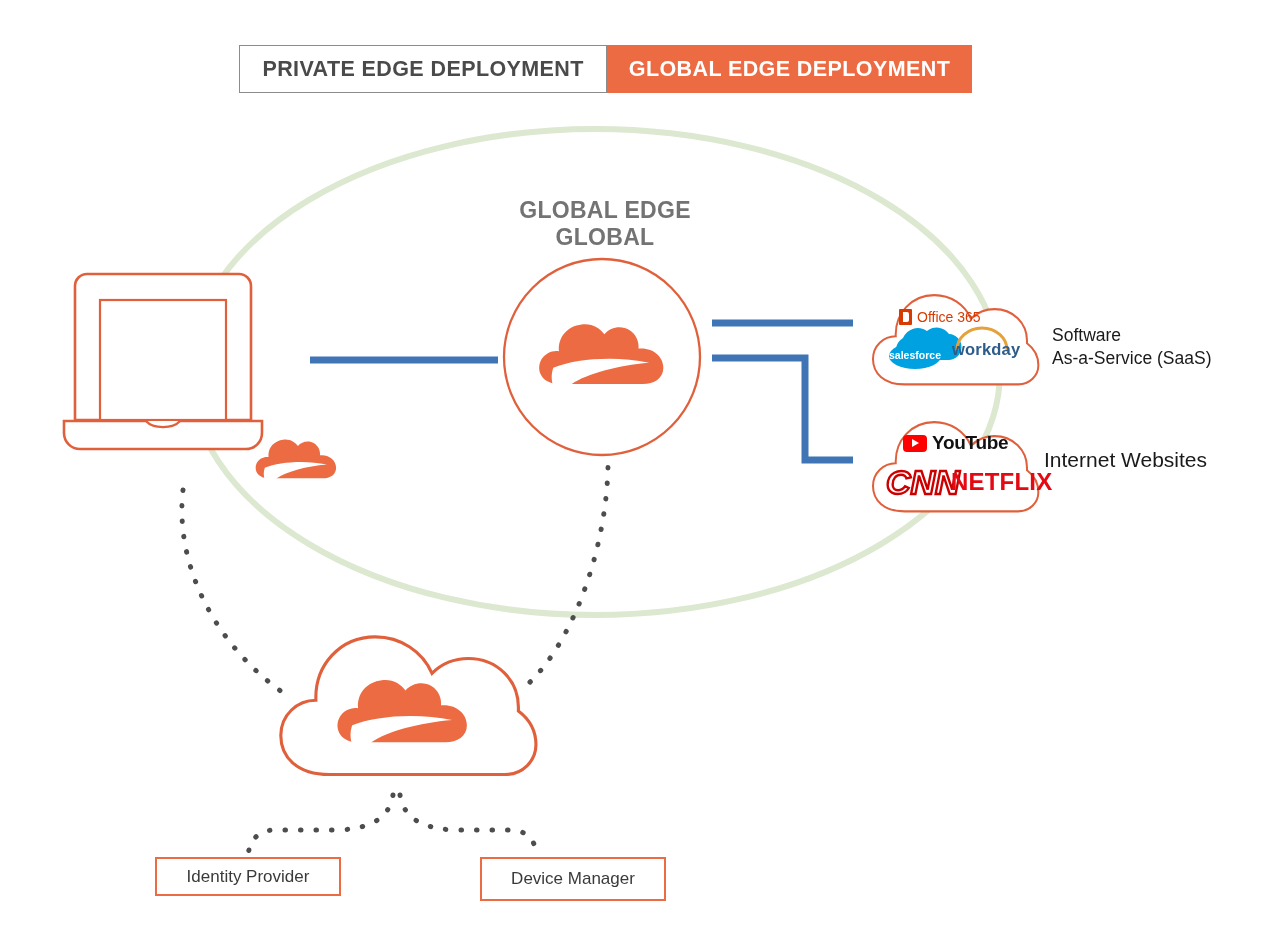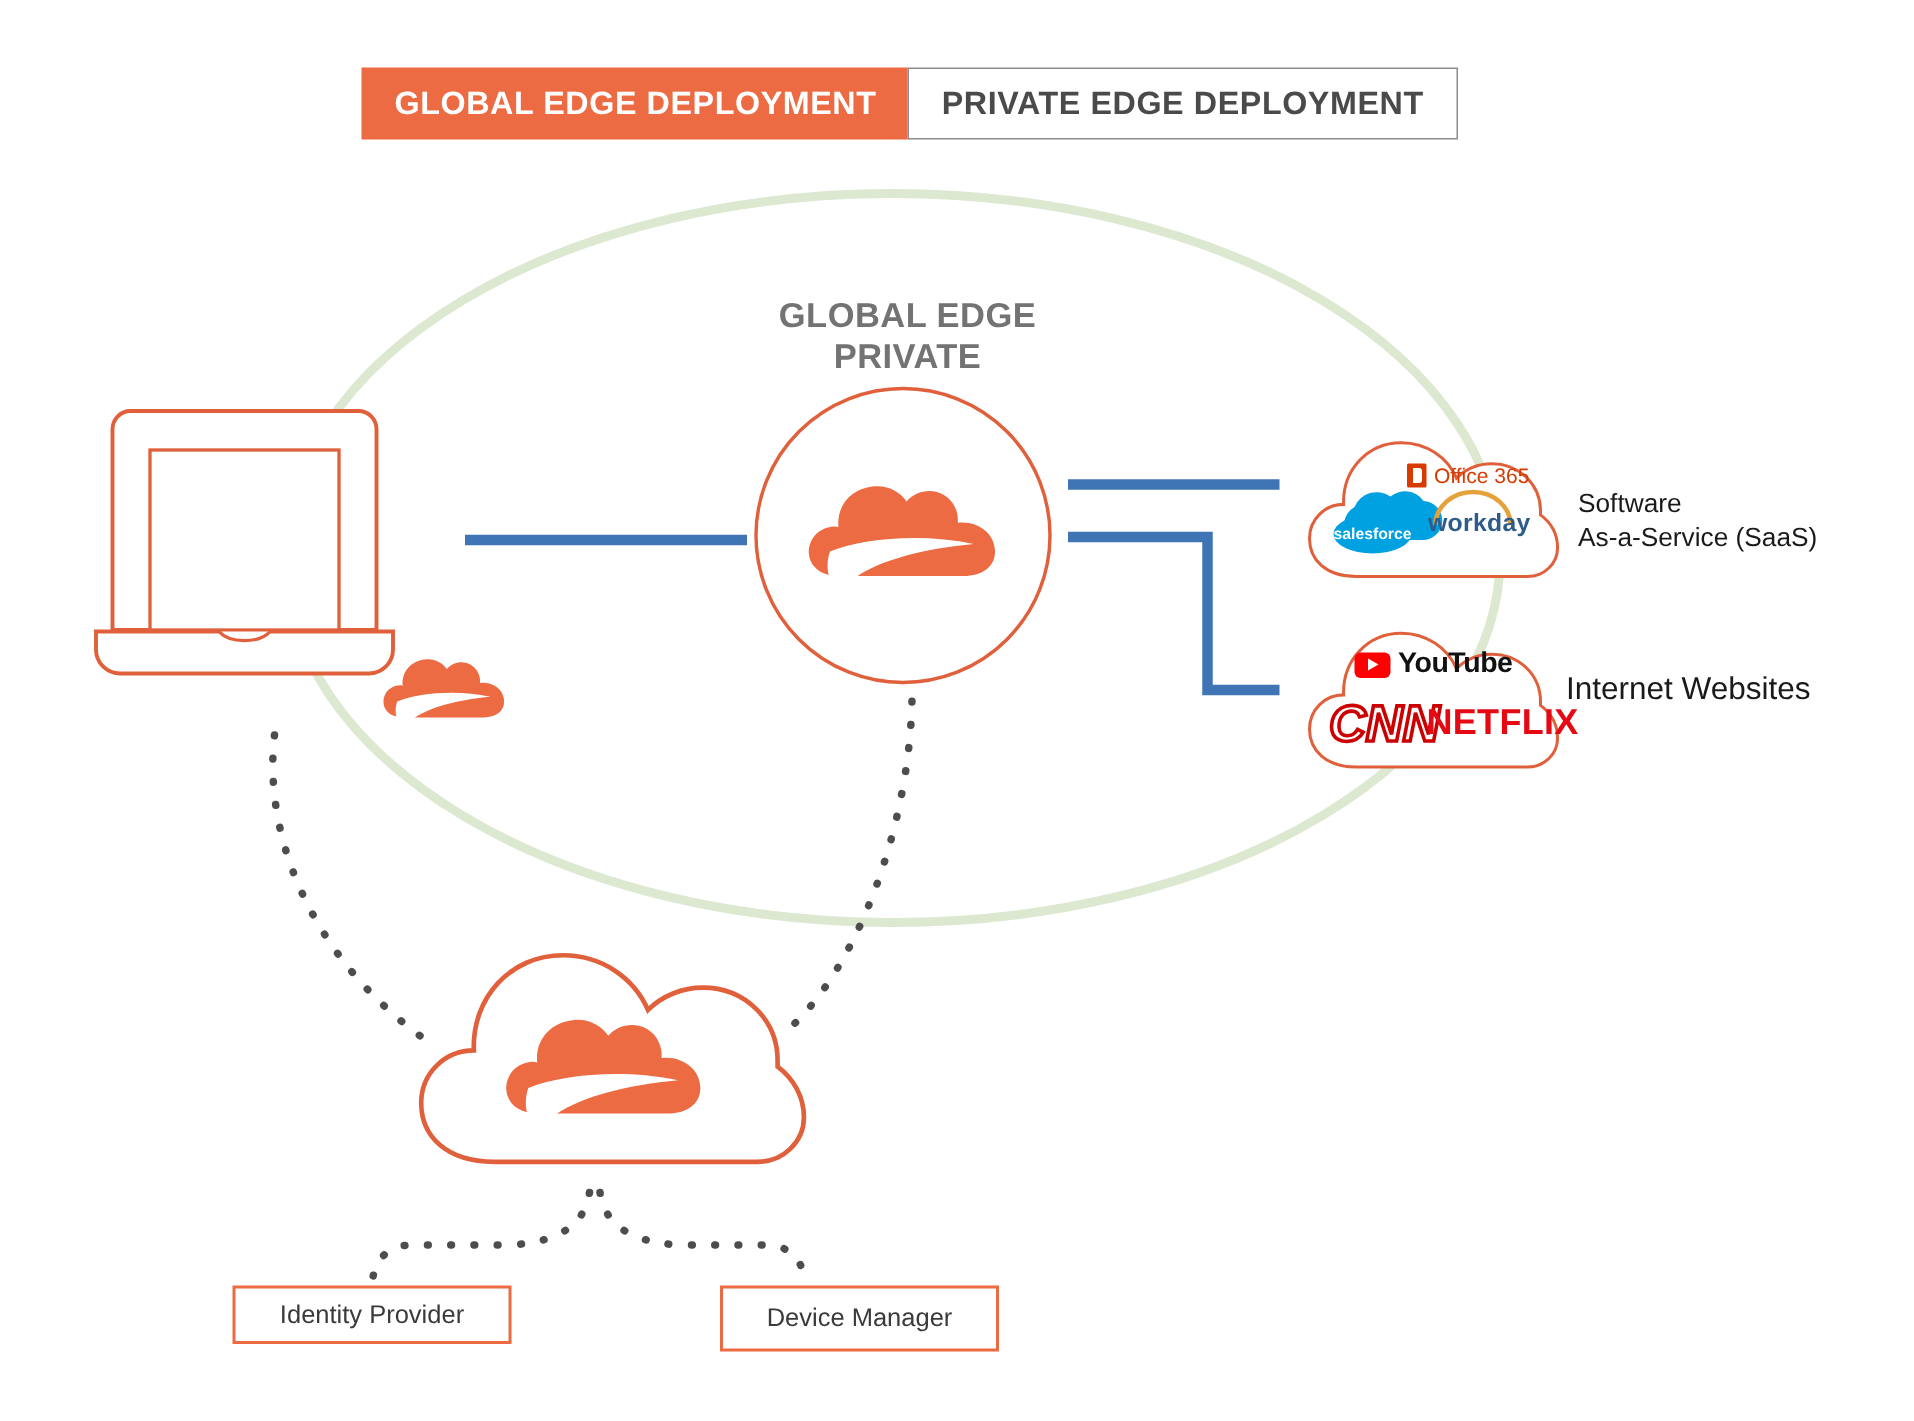--- a/index.html
+++ b/index.html
@@ -36,21 +36,21 @@
   .boxlabel{
     position:absolute;display:flex;align-items:center;justify-content:center;
     border:2.4px solid #ED6B43;background:#fff;box-sizing:border-box;
     font-size:17px;color:#3a3a3a;
   }
   #box-idp{left:155px;top:857px;width:186px;height:39px;}
   #box-dm{left:444px;top:857px;width:186px;height:44px;margin-left:36px;}
 
   
   .brand{position:absolute;display:flex;align-items:center;}
-  .o365{left:938px;top:309px;}
+  .o365{left:899px;top:309px;}
   .o365 .sq{width:13px;height:16px;background:#D83B01;border-radius:1px;margin-right:5px;
             position:relative;overflow:hidden;}
   .o365 .sq:after{content:"";position:absolute;left:4px;top:3px;width:6px;height:10px;
             background:#ffffff;border-radius:0 2px 2px 0;}
   .o365 .t{font-size:14px;color:#D83B01;font-family:"Liberation Sans",sans-serif;}
   .wd{left:952px;top:341px;flex-direction:column;align-items:center;}
   .wd .t{font-size:16.5px;color:#2E5C8A;font-weight:bold;letter-spacing:.2px;line-height:16px;}
   .yt{left:903px;top:432px;}
   .yt .play{width:24px;height:17px;background:#FF0000;border-radius:4px;margin-right:5px;
             position:relative;}
@@ -58,22 +58,22 @@
             border-left:7px solid #fff;border-top:4px solid transparent;border-bottom:4px solid transparent;}
   .yt .t{font-size:19px;font-weight:bold;color:#111;letter-spacing:-.3px;}
   .nf{left:951px;top:468px;font-size:24px;font-weight:bold;color:#E50914;letter-spacing:.2px;}
 </style>
 </head>
 <body>
 
 <div id="stage">
 
   <div class="tabs">
+    <div class="tab tab-inactive">PRIVATE EDGE DEPLOYMENT</div>
     <div class="tab tab-active">GLOBAL EDGE DEPLOYMENT</div>
-    <div class="tab tab-inactive">PRIVATE EDGE DEPLOYMENT</div>
   </div>
 
   <svg id="canvas" viewBox="0 0 1276 947" xmlns="http://www.w3.org/2000/svg">
     <defs>
 
       <symbol id="cloudLogo" viewBox="0 0 200 150">
         <path d="M39 118
                  C14 118 6 100 12 86
                  C17 74 31 70 38 72
                  C36 52 50 36 70 34
@@ -152,21 +152,21 @@
     <g>
       <text x="886" y="494" font-family="Liberation Sans, sans-serif" font-size="34" font-weight="bold" font-style="italic" fill="none" stroke="#CC0000" stroke-width="2.4">CNN</text>
     </g>
 
     <use href="#cloudOutline" x="270" y="615" width="270" height="176"></use>
     <use href="#cloudLogo" x="330" y="655" width="148" height="111"></use>
   </svg>
 
   <div class="lbl gen-title">
     <span>GLOBAL EDGE</span><br>
-    <span>PRIVATE</span>
+    <span>GLOBAL</span>
   </div>
 
   <div class="lbl saas-label">
     <span>Software</span><br>
     <span>As-a-Service (SaaS)</span>
   </div>
 
   <div class="lbl web-label">
     <span>Internet Websites</span>
   </div>

